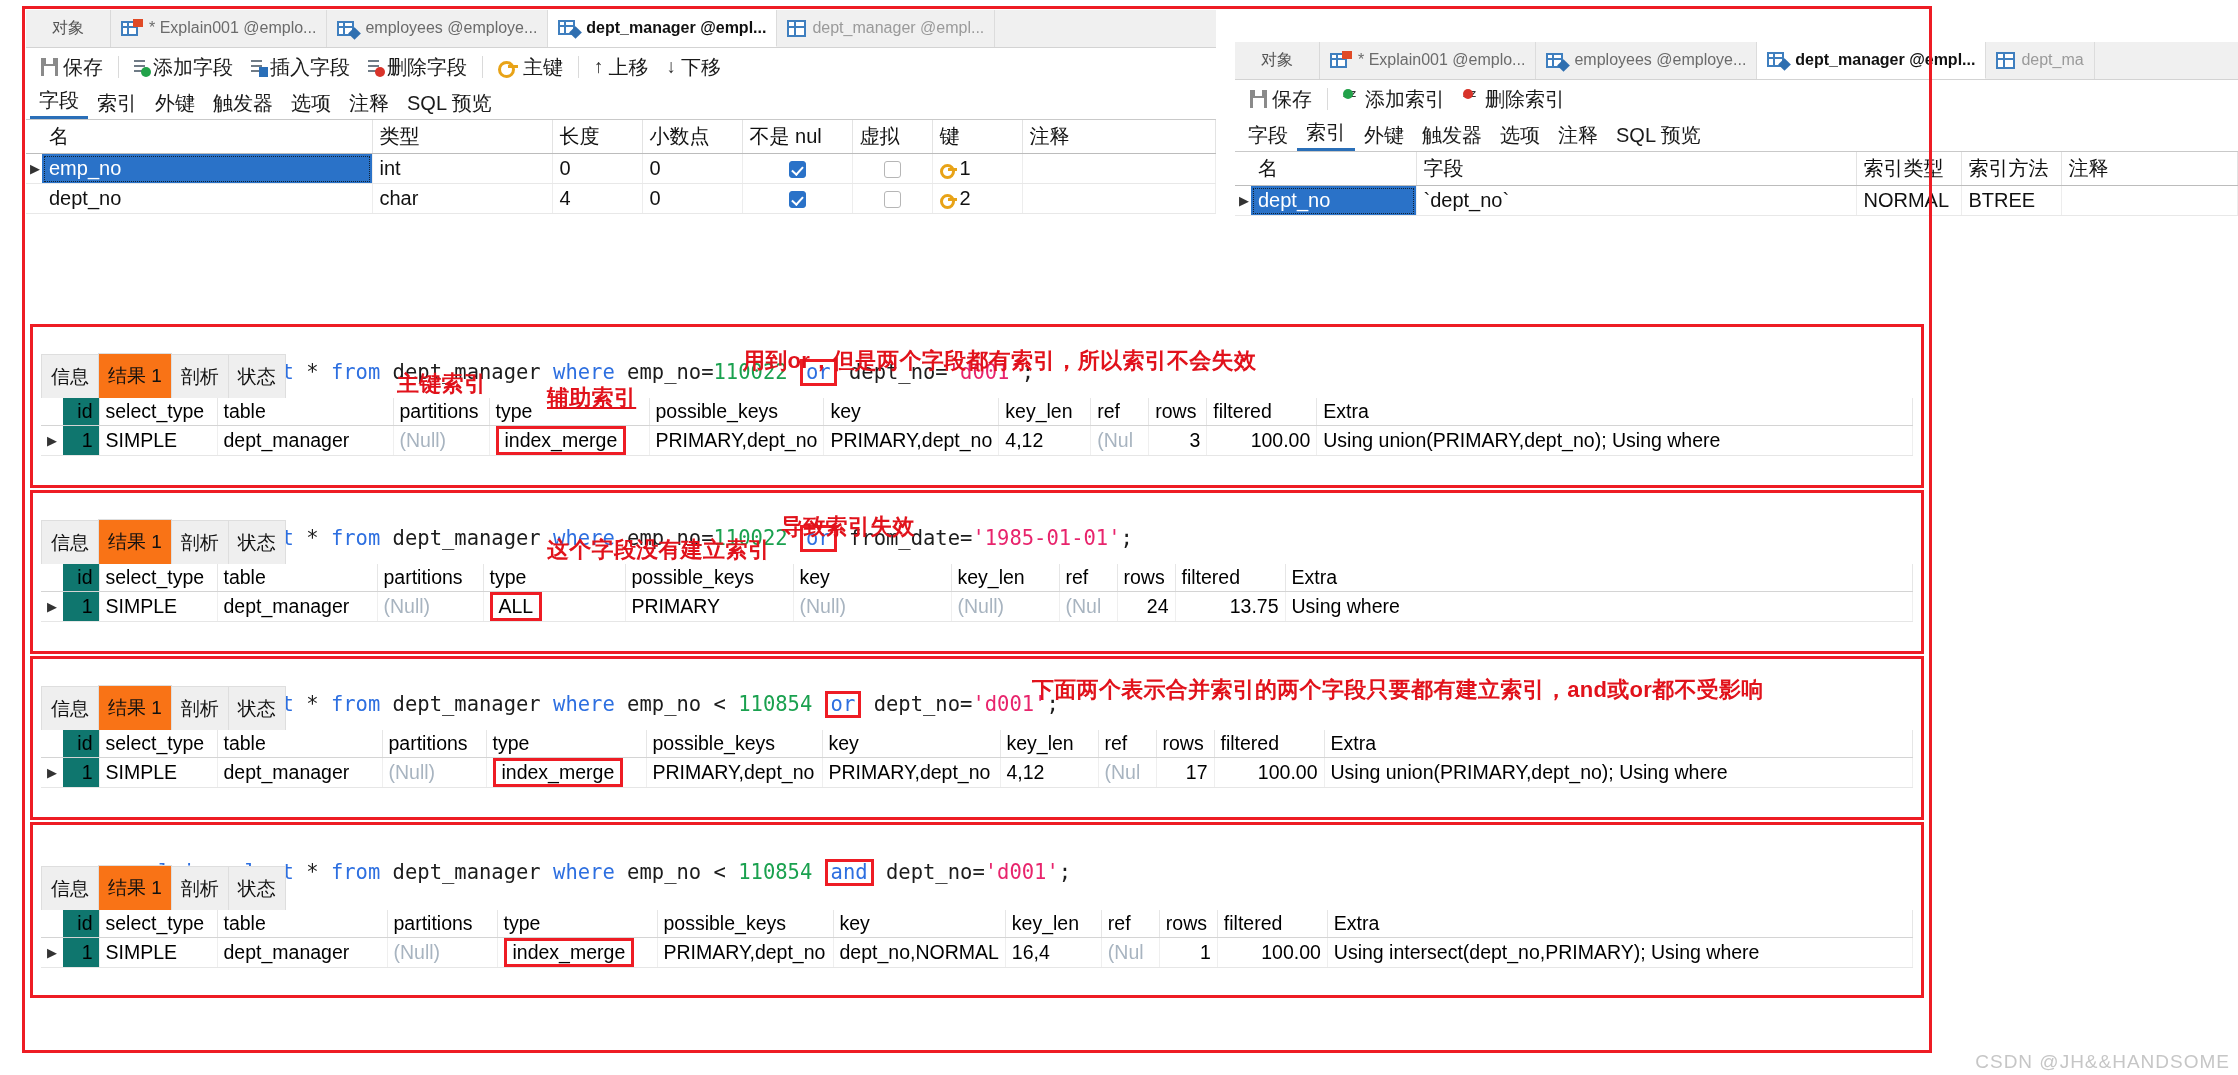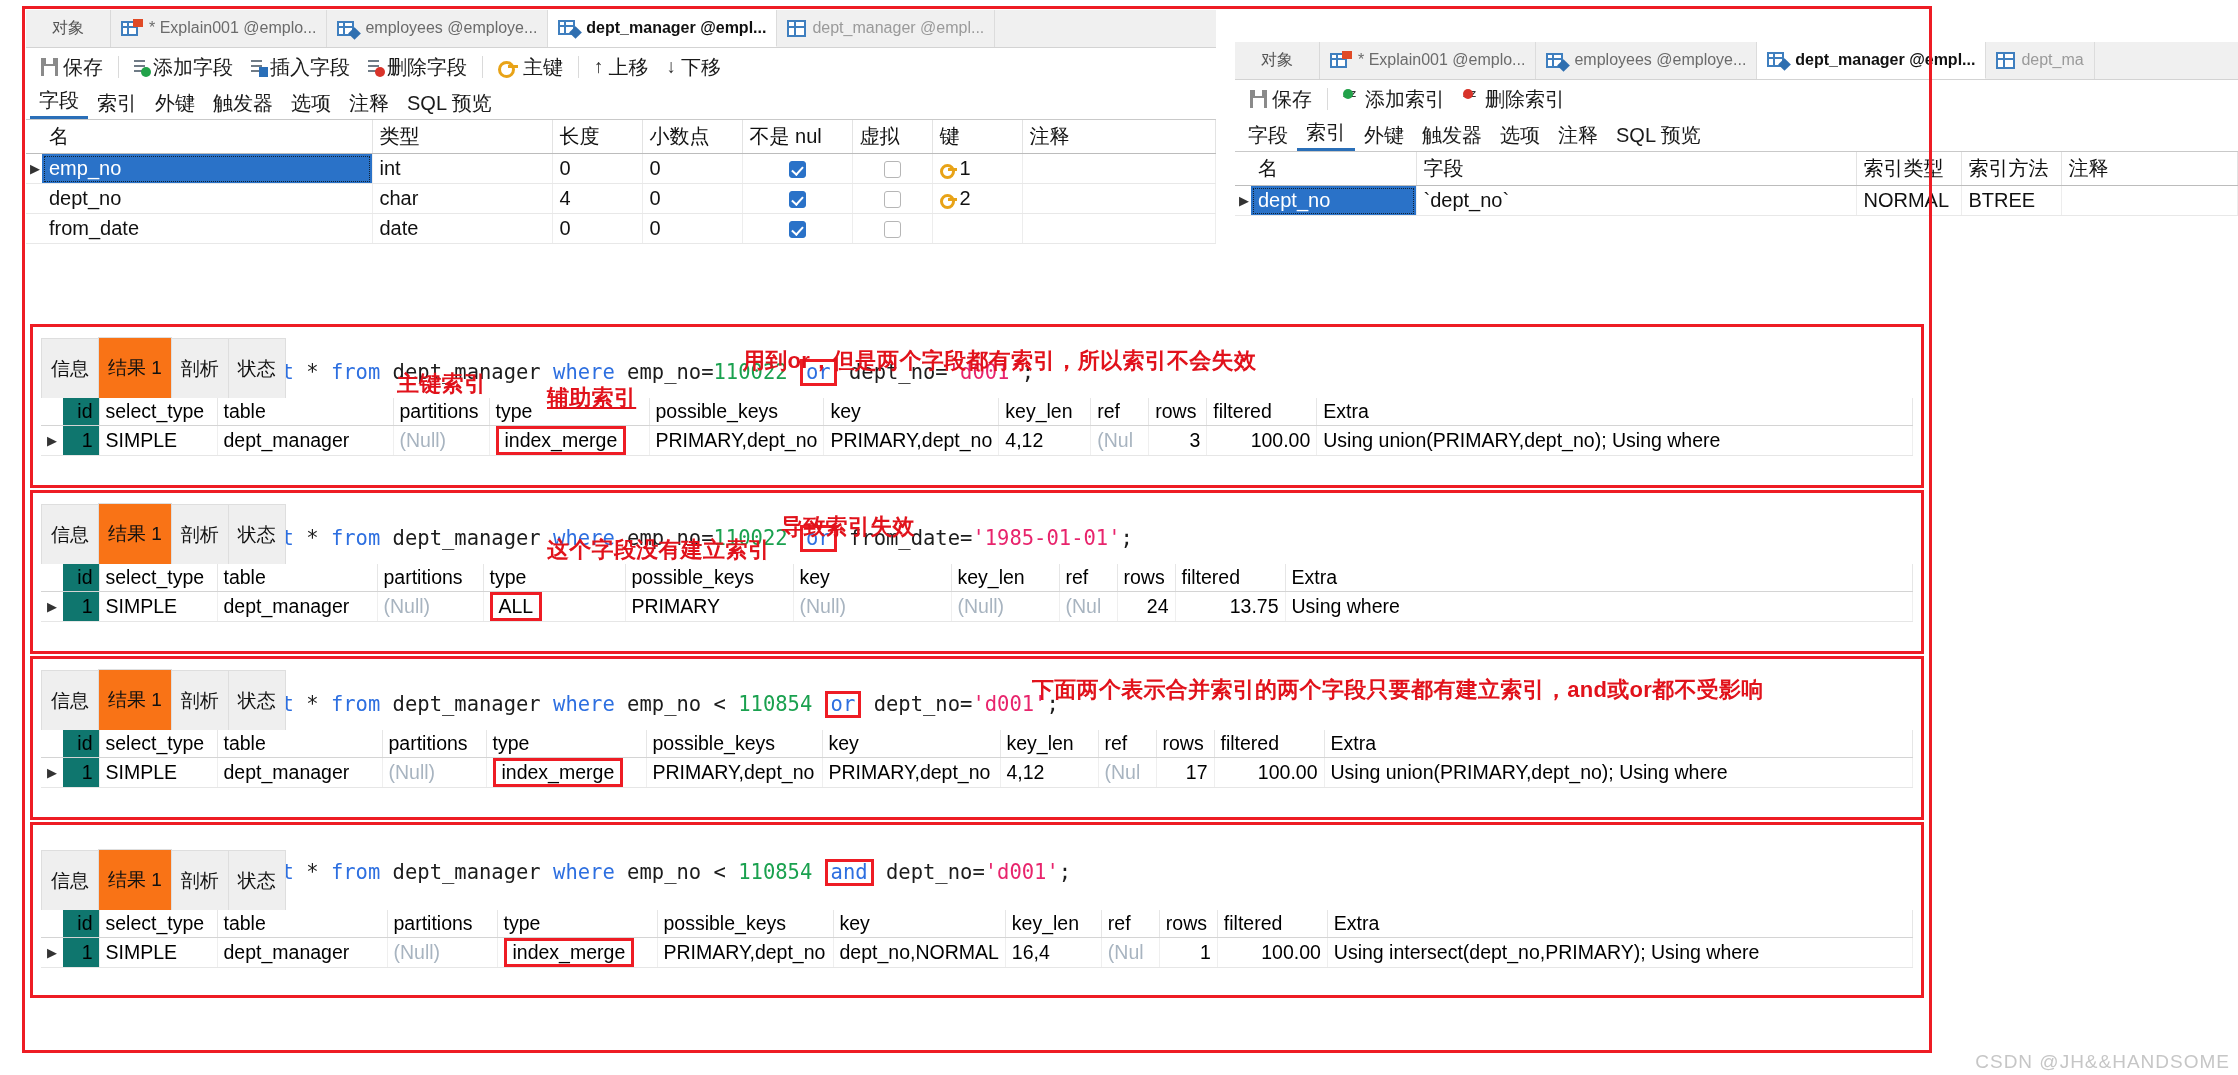--- a/index.html
+++ b/index.html
@@ -103,21 +103,21 @@
 
   
   .sqlline { font-family: "DejaVu Sans Mono", "Liberation Mono", monospace; font-size: 20.5px; white-space: pre; }
   .kw { color: #2d6fe0; }
   .num { color: #1aa14f; }
   .str { color: #e8246c; }
   .plain { color: #1c1c1c; }
   .boxop { display:inline-block; border:3px solid #ee1c24; padding:0px 3px; color:#2d6fe0; line-height:1.0; }
 
   .restabs { display:flex; align-items:flex-end; height:30px; font-size:19px; color:#111; }
-  .restab { padding: 16px 9px; line-height: 28px; background:#efefef; border:1px solid #dedede; border-bottom:none; margin-right:-1px;}
+  .restab { padding: 8px 9px; line-height: 28px; background:#efefef; border:1px solid #dedede; border-bottom:none; margin-right:-1px;}
   .restab.active { background:#f97316; border-bottom:1px solid #fff; }
 
   .extable { width:100%; border-collapse: collapse; font-size: 19.5px; }
   .extable th { font-weight:normal; text-align:left; padding: 2px 6px; border-bottom:1px solid #d4d4d4; border-right:1px solid #e6e6e6; background:#fff; white-space:nowrap;}
   .extable td { padding: 2px 6px; border-bottom:1px solid #e6e6e6; border-right:1px solid #efefef; white-space:nowrap; height:22px;}
   .extable th.idcol, .extable td.idcol { background:#0f766e; text-align:right; }
   .nul { color:#a8b4c0; }
   .numr { text-align:right; }
   .rowarrow { width:16px; color:#333; font-size:13px; border-right:none !important; }
   .redcell { display:inline-block; border:3px solid #ee1c24; padding:0 6px; margin:-2px 0; }
@@ -251,31 +251,20 @@
         </tr>
         <tr>
           <td class="rowmark"></td>
           <td>dept_no</td>
           <td>char</td>
           <td>4</td>
           <td>0</td>
           <td style="text-align:center;"><span class="chk on"></span></td>
           <td style="text-align:center;"><span class="chk"></span></td>
           <td class="keycell"><span class="keyico"></span><span>2</span></td>
-          <td></td>
-        </tr>
-        <tr>
-          <td class="rowmark"></td>
-          <td>from_date</td>
-          <td>date</td>
-          <td>0</td>
-          <td>0</td>
-          <td style="text-align:center;"><span class="chk on"></span></td>
-          <td style="text-align:center;"><span class="chk"></span></td>
-          <td class="keycell"></td>
           <td></td>
         </tr>
       </tbody>
     </table>
   </div>
 
   <div style="position:absolute; left:1235px; top:42px; width:1003px; height:205px; background:#fff; overflow:hidden;">
 
     <div class="tabbar">
       <div class="objlabel">对象</div>

